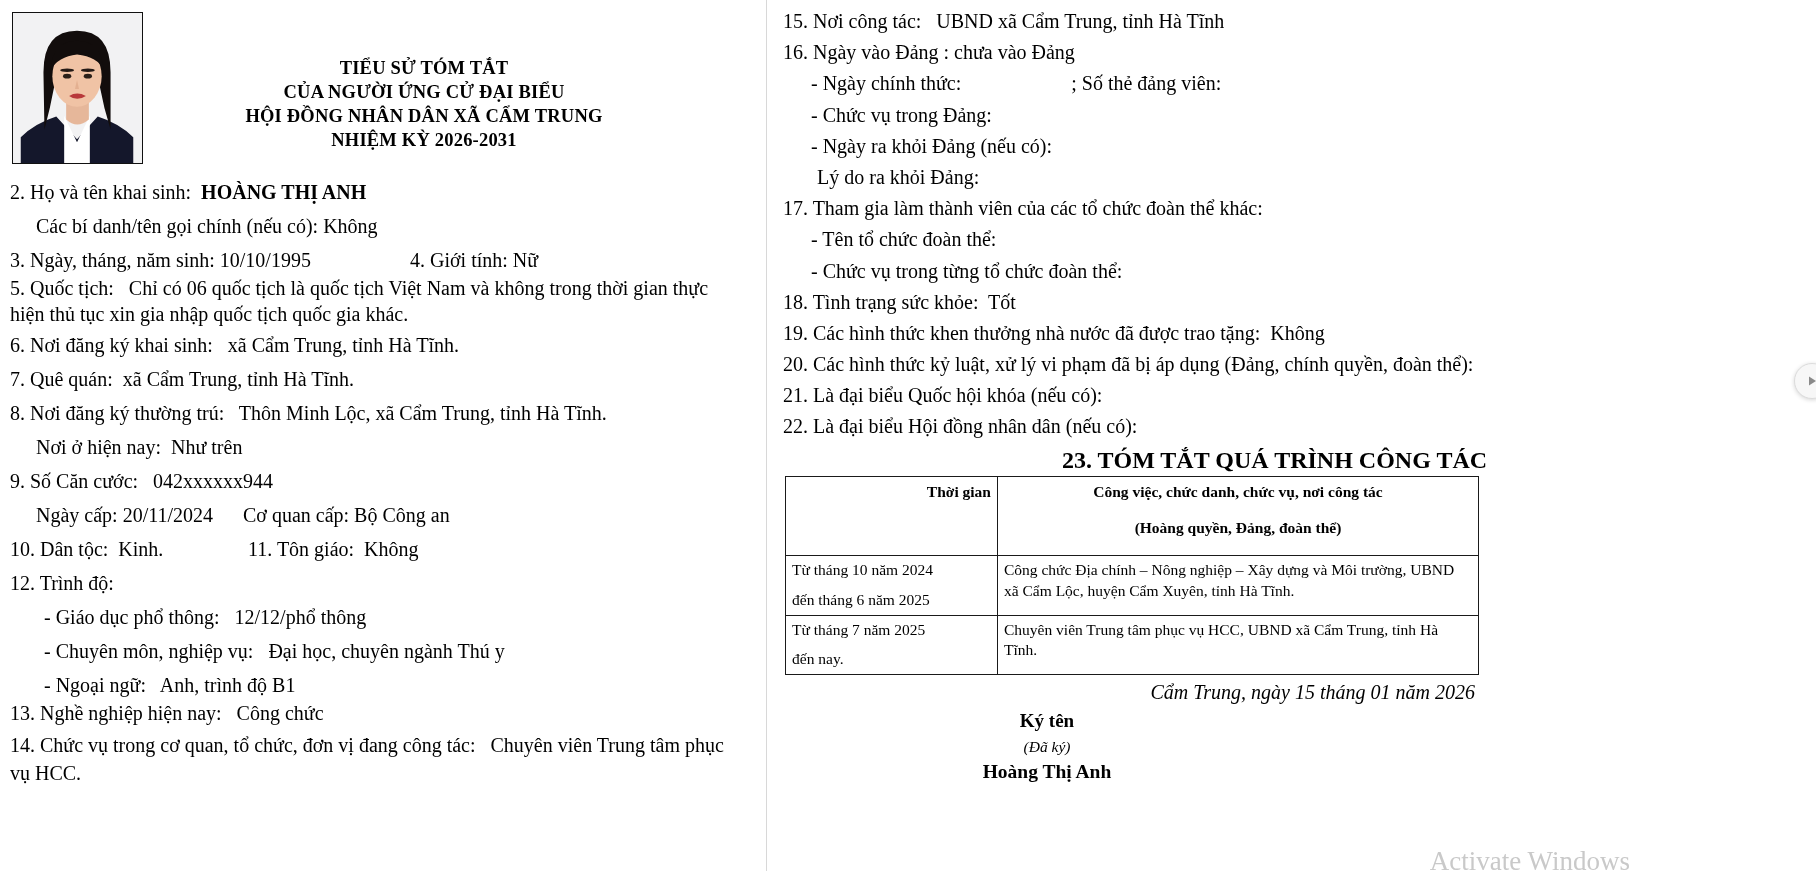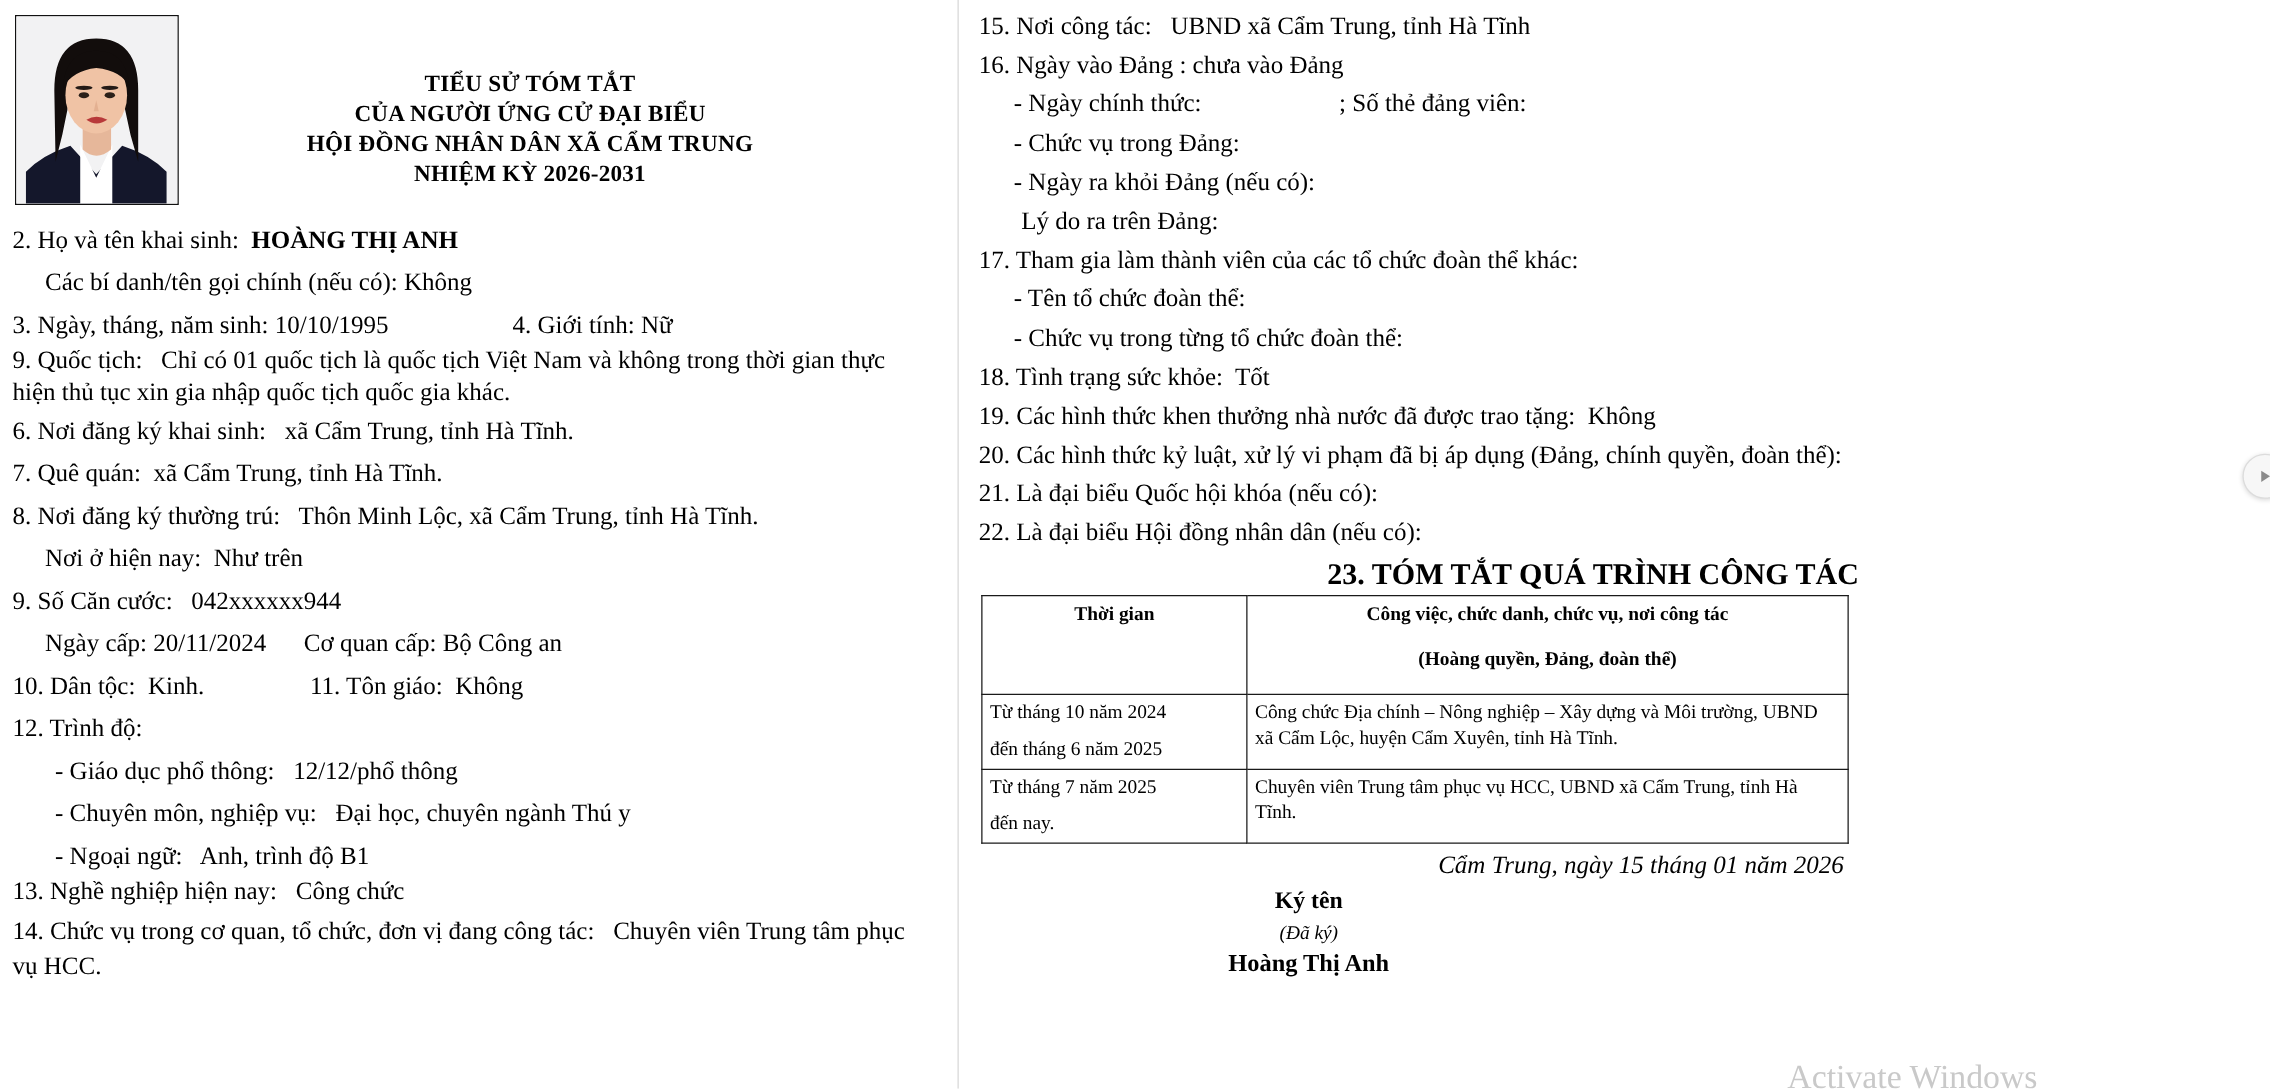--- a/index.html
+++ b/index.html
@@ -237,21 +237,21 @@
 
     <div class="ln gap"><span>2. Họ và tên khai sinh:  </span><span class="b">HOÀNG THỊ ANH</span></div>
 
     <div class="ln gap indent1">Các bí danh/tên gọi chính (nếu có): Không</div>
 
     <div class="ln gap" style="display:flex;">
       <span style="width:400px;">3. Ngày, tháng, năm sinh: 10/10/1995</span>
       <span>4. Giới tính: Nữ</span>
     </div>
 
-    <div class="ln tight">9. Quốc tịch:   Chỉ có 01 quốc tịch là quốc tịch Việt Nam và không trong thời gian thực</div>
+    <div class="ln tight">5. Quốc tịch:   Chỉ có 06 quốc tịch là quốc tịch Việt Nam và không trong thời gian thực</div>
     <div class="ln tight">hiện thủ tục xin gia nhập quốc tịch quốc gia khác.</div>
 
     <div class="ln gap">6. Nơi đăng ký khai sinh:   xã Cẩm Trung, tỉnh Hà Tĩnh.</div>
     <div class="ln gap">7. Quê quán:  xã Cẩm Trung, tỉnh Hà Tĩnh.</div>
     <div class="ln gap">8. Nơi đăng ký thường trú:   Thôn Minh Lộc, xã Cẩm Trung, tỉnh Hà Tĩnh.</div>
     <div class="ln gap indent1">Nơi ở hiện nay:  Như trên</div>
     <div class="ln gap">9. Số Căn cước:   042xxxxxx944</div>
     <div class="ln gap indent1">Ngày cấp: 20/11/2024      Cơ quan cấp: Bộ Công an</div>
 
     <div class="ln gap" style="display:flex;">
@@ -268,36 +268,36 @@
     <div class="ln tight">vụ HCC.</div>
   </div>
 
   <div class="col-right">
 
     <div class="rln">15. Nơi công tác:   UBND xã Cẩm Trung, tỉnh Hà Tĩnh</div>
     <div class="rln">16. Ngày vào Đảng : chưa vào Đảng</div>
     <div class="rln indent-r1">- Ngày chính thức:                      ; Số thẻ đảng viên:</div>
     <div class="rln indent-r1">- Chức vụ trong Đảng:</div>
     <div class="rln indent-r1">- Ngày ra khỏi Đảng (nếu có):</div>
-    <div class="rln indent-r2">Lý do ra trên Đảng:</div>
+    <div class="rln indent-r2">Lý do ra khỏi Đảng:</div>
     <div class="rln">17. Tham gia làm thành viên của các tổ chức đoàn thể khác:</div>
     <div class="rln indent-r1">- Tên tổ chức đoàn thể:</div>
     <div class="rln indent-r1">- Chức vụ trong từng tổ chức đoàn thể:</div>
     <div class="rln">18. Tình trạng sức khỏe:  Tốt</div>
     <div class="rln">19. Các hình thức khen thưởng nhà nước đã được trao tặng:  Không</div>
     <div class="rln">20. Các hình thức kỷ luật, xử lý vi phạm đã bị áp dụng (Đảng, chính quyền, đoàn thể):</div>
     <div class="rln">21. Là đại biểu Quốc hội khóa (nếu có):</div>
     <div class="rln">22. Là đại biểu Hội đồng nhân dân (nếu có):</div>
 
     <div class="sec23-title">23. TÓM TẮT QUÁ TRÌNH CÔNG TÁC</div>
 
     <table class="career">
       <thead>
         <tr>
-          <th style="width:212px;">Thời gian</th>
+          <th style="width:212px;text-align:right;">Thời gian</th>
           <th>
             <span>Công việc, chức danh, chức vụ, nơi công tác</span>
             <span class="sub">(Hoàng quyền, Đảng, đoàn thể)</span>
           </th>
         </tr>
       </thead>
       <tbody>
         <tr>
           <td class="time">
             <span>Từ tháng 10 năm 2024</span>

